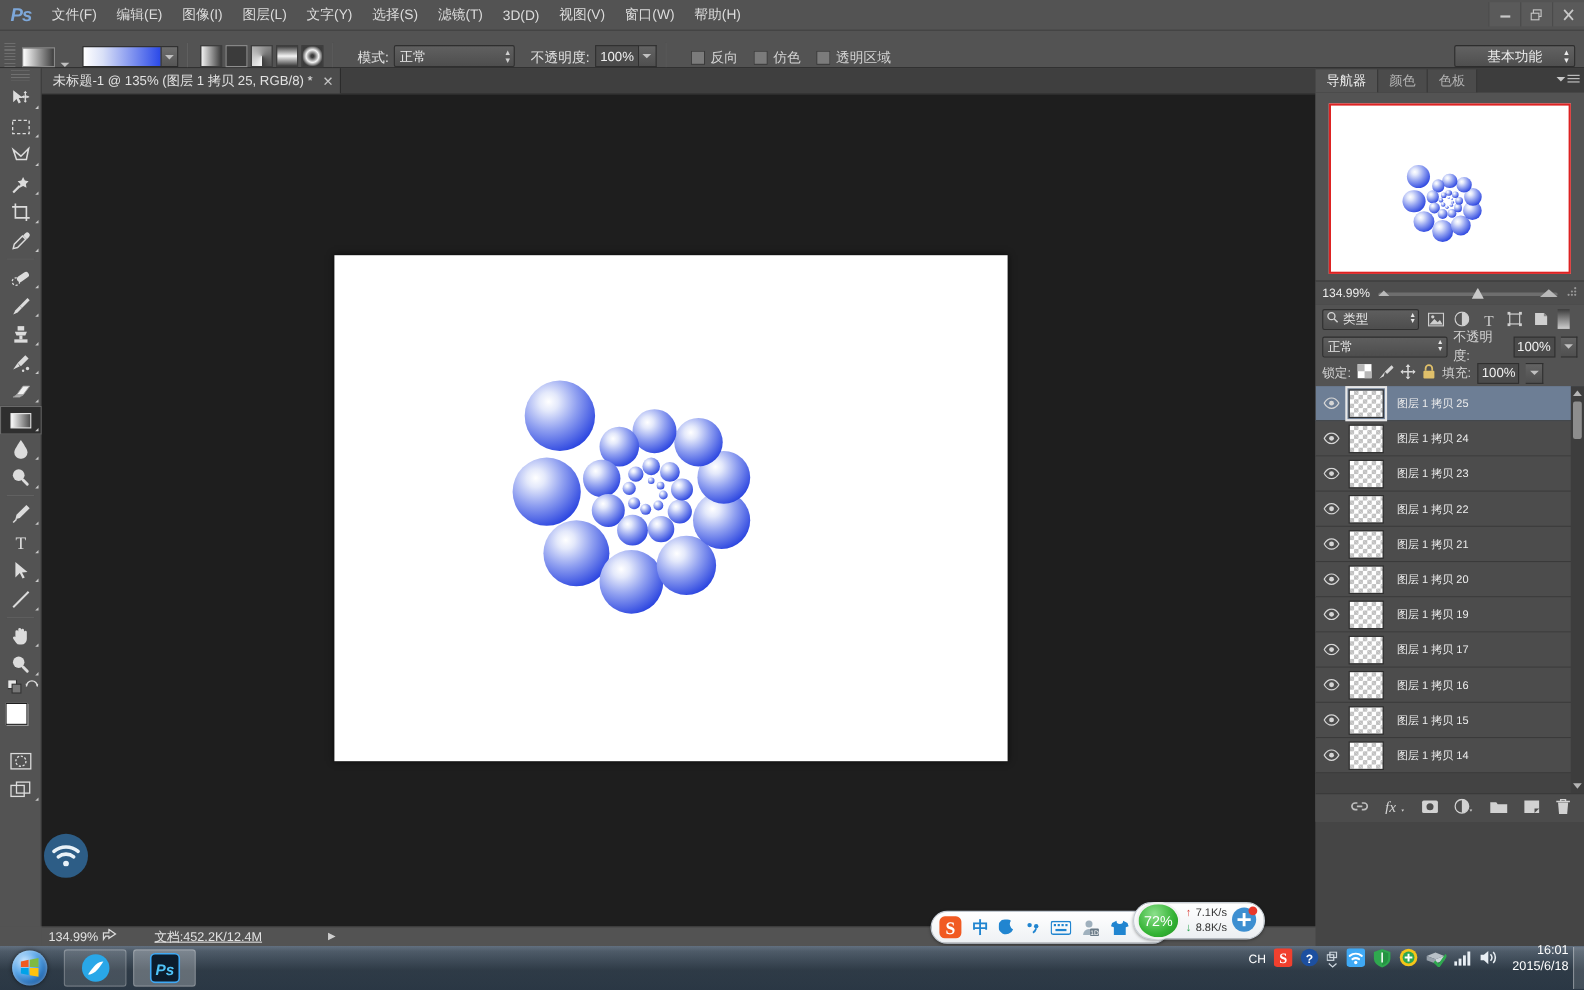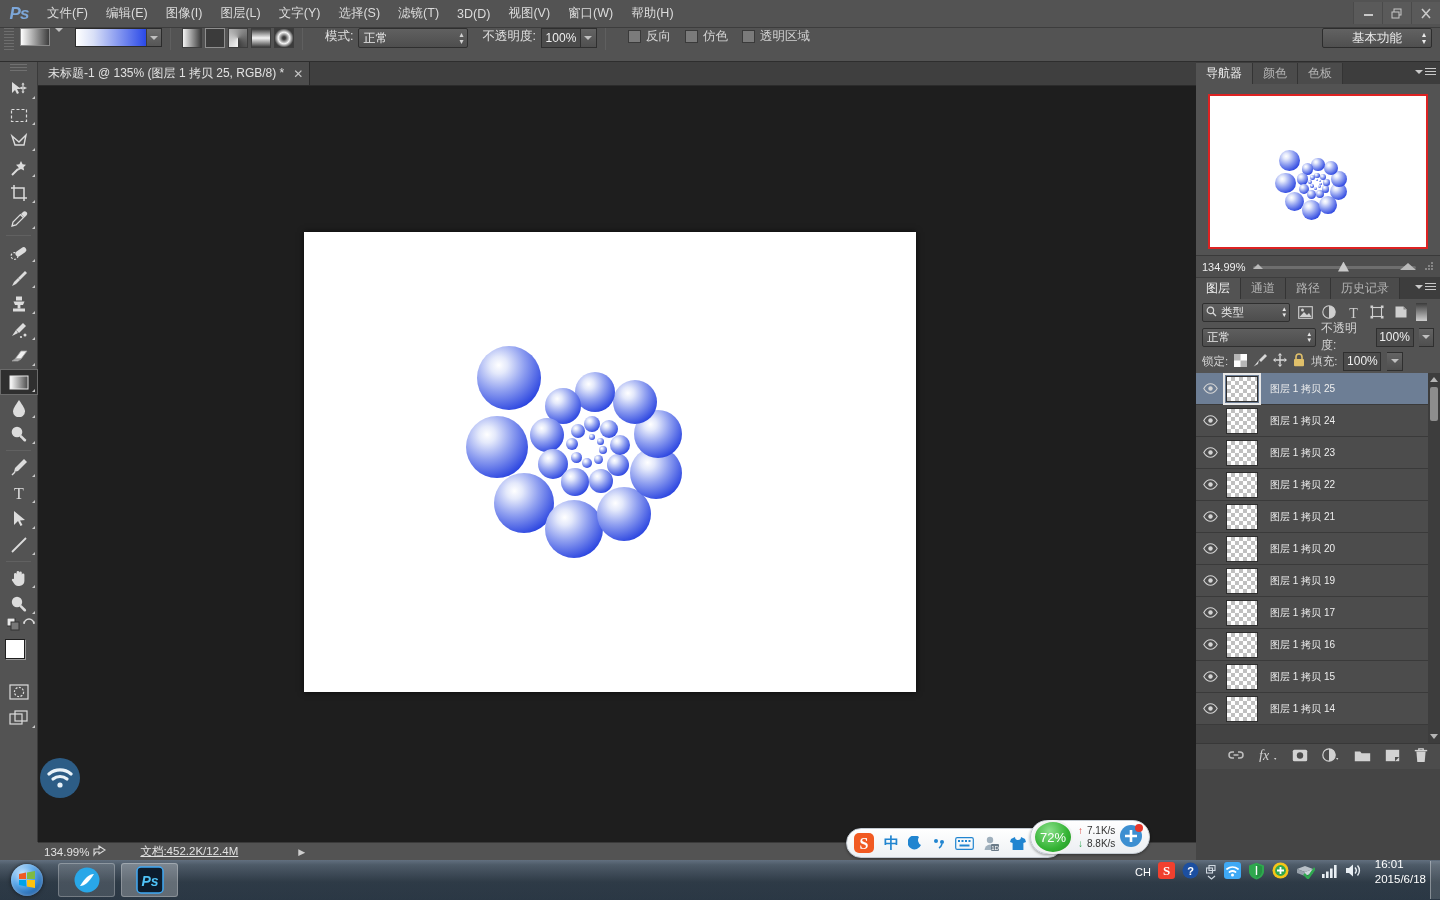--- a/index.html
+++ b/index.html
@@ -34,21 +34,21 @@
     width: 29px; height: 22px; margin-top: 2px;
     display: flex; align-items: center; justify-content: center;
     color: #c8c8c8; font-size: 12px; background: #5a5a5a;
     border-left: 1px solid #4a4a4a;
   }
 
   
   .optionsbar {
     position: absolute; left: 0; top: 28px; width: 1440px; height: 34px;
     background: #535353; border-bottom: 1px solid #2e2e2e;
-    display: flex; align-items: flex-start; padding-left: 4px;
+    display: flex; align-items: flex-end; padding-left: 4px;
   }
   .grip { width: 10px; height: 22px;
     background-image: repeating-linear-gradient(to bottom, #6e6e6e 0 1px, transparent 1px 3px);
     margin-right: 6px; }
   .opt-sep { width: 1px; height: 22px; background: #434343; margin: 0 8px;
              border-right: 1px solid #5f5f5f; }
   .grad-preset {
     width: 30px; height: 18px; border: 1px solid #8a8a8a;
     background: linear-gradient(to right, #ffffff, #3d3d3d);
   }
@@ -195,21 +195,21 @@
     display: flex; align-items: center; justify-content: center; }
   .orb { width: 32px; height: 32px; border-radius: 50%;
     background: radial-gradient(circle at 35% 30%, #c9e6ff 0%, #59a6e8 40%, #1a5fa8 75%, #0d3c72 100%);
     box-shadow: 0 0 4px rgba(255,255,255,.5) inset, 0 0 4px rgba(0,0,0,.6); position: relative; }
   .tb-item { position: absolute; top: 3px; width: 57px; height: 34px;
     border: 1px solid rgba(255,255,255,.25); border-radius: 3px;
     background: rgba(255,255,255,.12); display: flex; align-items: center; justify-content: center; }
   .tb-item.active { background: rgba(255,255,255,.26); }
   .tray { position: absolute; right: 0; top: 0; height: 24px; display: flex; align-items: center; gap: 7px; padding-right: 6px; }
   .tray-text { color: #fff; font-size: 11px; }
-  .clock { color: #fff; font-size: 11.5px; text-align: left; line-height: 15px; margin-left: 6px; margin-right: 8px; }
+  .clock { color: #fff; font-size: 11.5px; text-align: right; line-height: 15px; margin-left: 6px; margin-right: 8px; }
   .showdesk { width: 10px; height: 38px; border-left: 1px solid rgba(255,255,255,.35);
     background: rgba(255,255,255,.12); position: absolute; right: 0; top: 1px; }
 
   
   .ime-bar { position: absolute; left: 846px; top: 828px; height: 30px; border-radius: 15px;
     background: linear-gradient(#ffffff,#eef1f4); border: 1px solid #c2c9d1;
     display: flex; align-items: center; gap: 9px; padding: 0 10px 0 6px; box-shadow: 0 1px 3px rgba(0,0,0,.4); }
   .ime-ico { display: flex; align-items: center; justify-content: center; }
   .net-widget { position: absolute; left: 1030px; top: 820px; height: 34px; border-radius: 17px;
     background: linear-gradient(#ffffff,#eceff2); border: 1px solid #c5ccd3;
@@ -616,36 +616,20 @@
             <circle cx="8" cy="2" r="1" fill="#999"></circle>
             <circle cx="8" cy="5" r="1" fill="#999"></circle>
             <circle cx="5" cy="5" r="1" fill="#999"></circle>
             <circle cx="8" cy="8" r="1" fill="#999"></circle>
             <circle cx="5" cy="8" r="1" fill="#999"></circle>
             <circle cx="2" cy="8" r="1" fill="#999"></circle>
           </svg>
       </span>
     </div>
 
-    <div class="panel-tabrow">
-      <div id="layer-tabs" style="display:flex;align-items:flex-end;">
-          <div class="ptab active">图层</div>
-          <div class="ptab">通道</div>
-          <div class="ptab">路径</div>
-          <div class="ptab">历史记录</div>
-        </div>
-      <div class="panel-menu">
-        <div class="pm-arrow"></div>
-        <div class="pm-lines">
-            <div></div>
-            <div></div>
-            <div></div>
-          </div>
-      </div>
-    </div>
 
     <div class="layers-body">
       <div class="filterrow">
         <div class="kind-select">
           <span style="margin-right:4px;">
             <svg width="11" height="11" viewBox="0 0 11 11">
                 <circle cx="4.4" cy="4.4" r="3.2" fill="none" stroke="#d6d6d6" stroke-width="1.2"></circle>
                 <path d="M6.8 6.8 L10 10" stroke="#d6d6d6" stroke-width="1.3"></path>
               </svg>
           </span>

